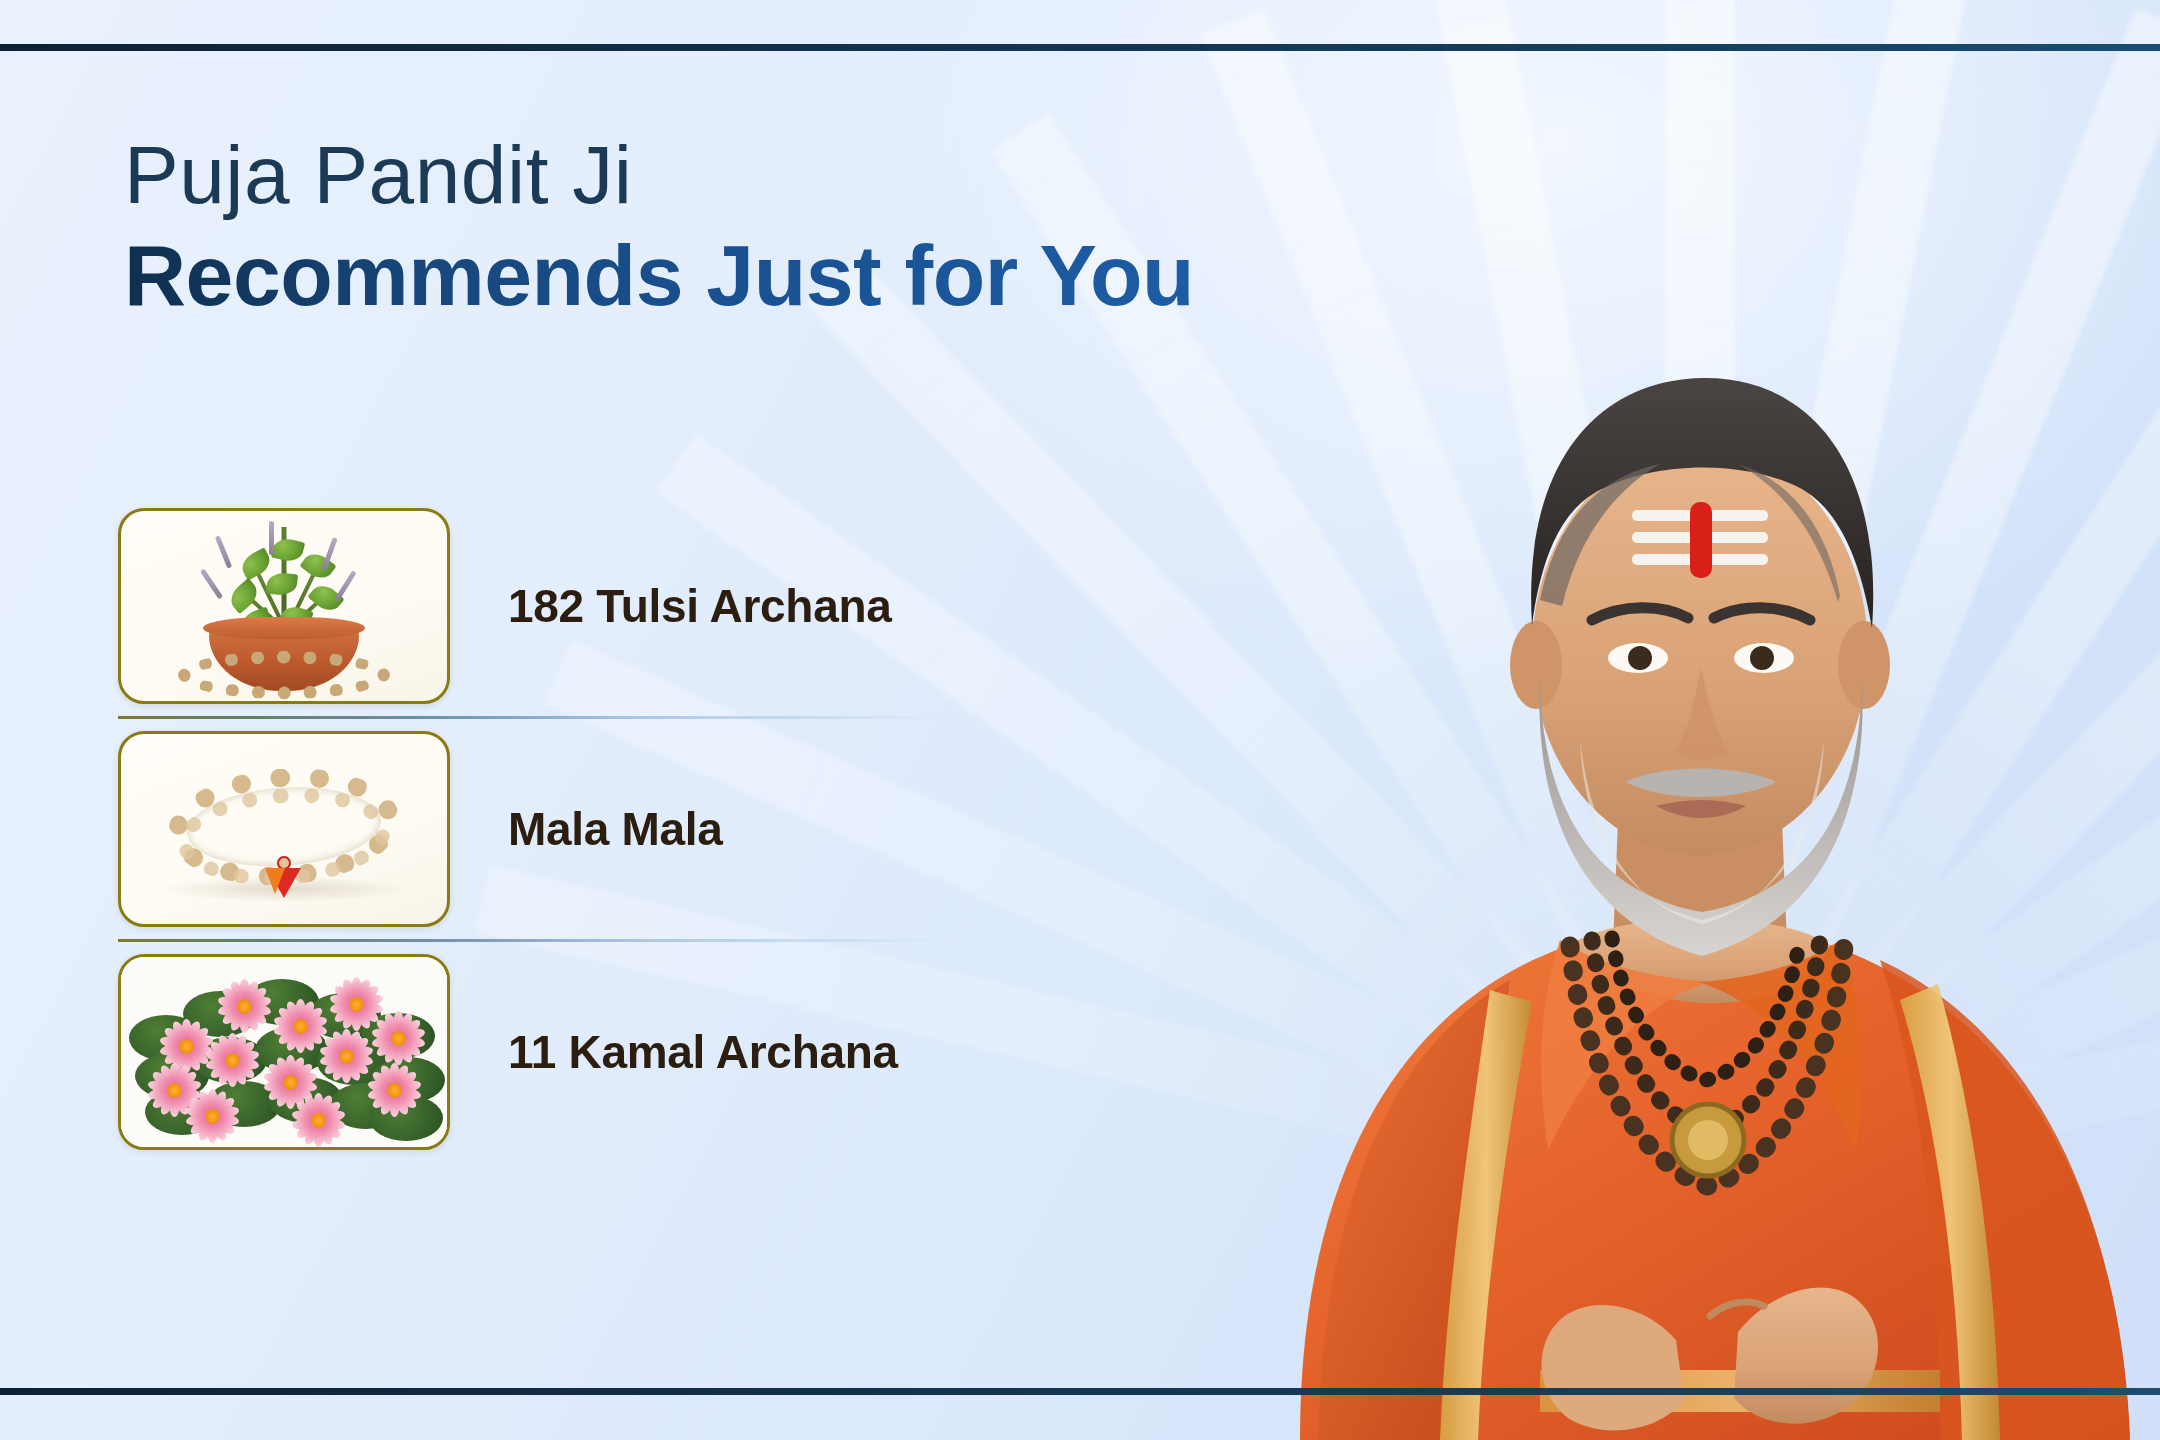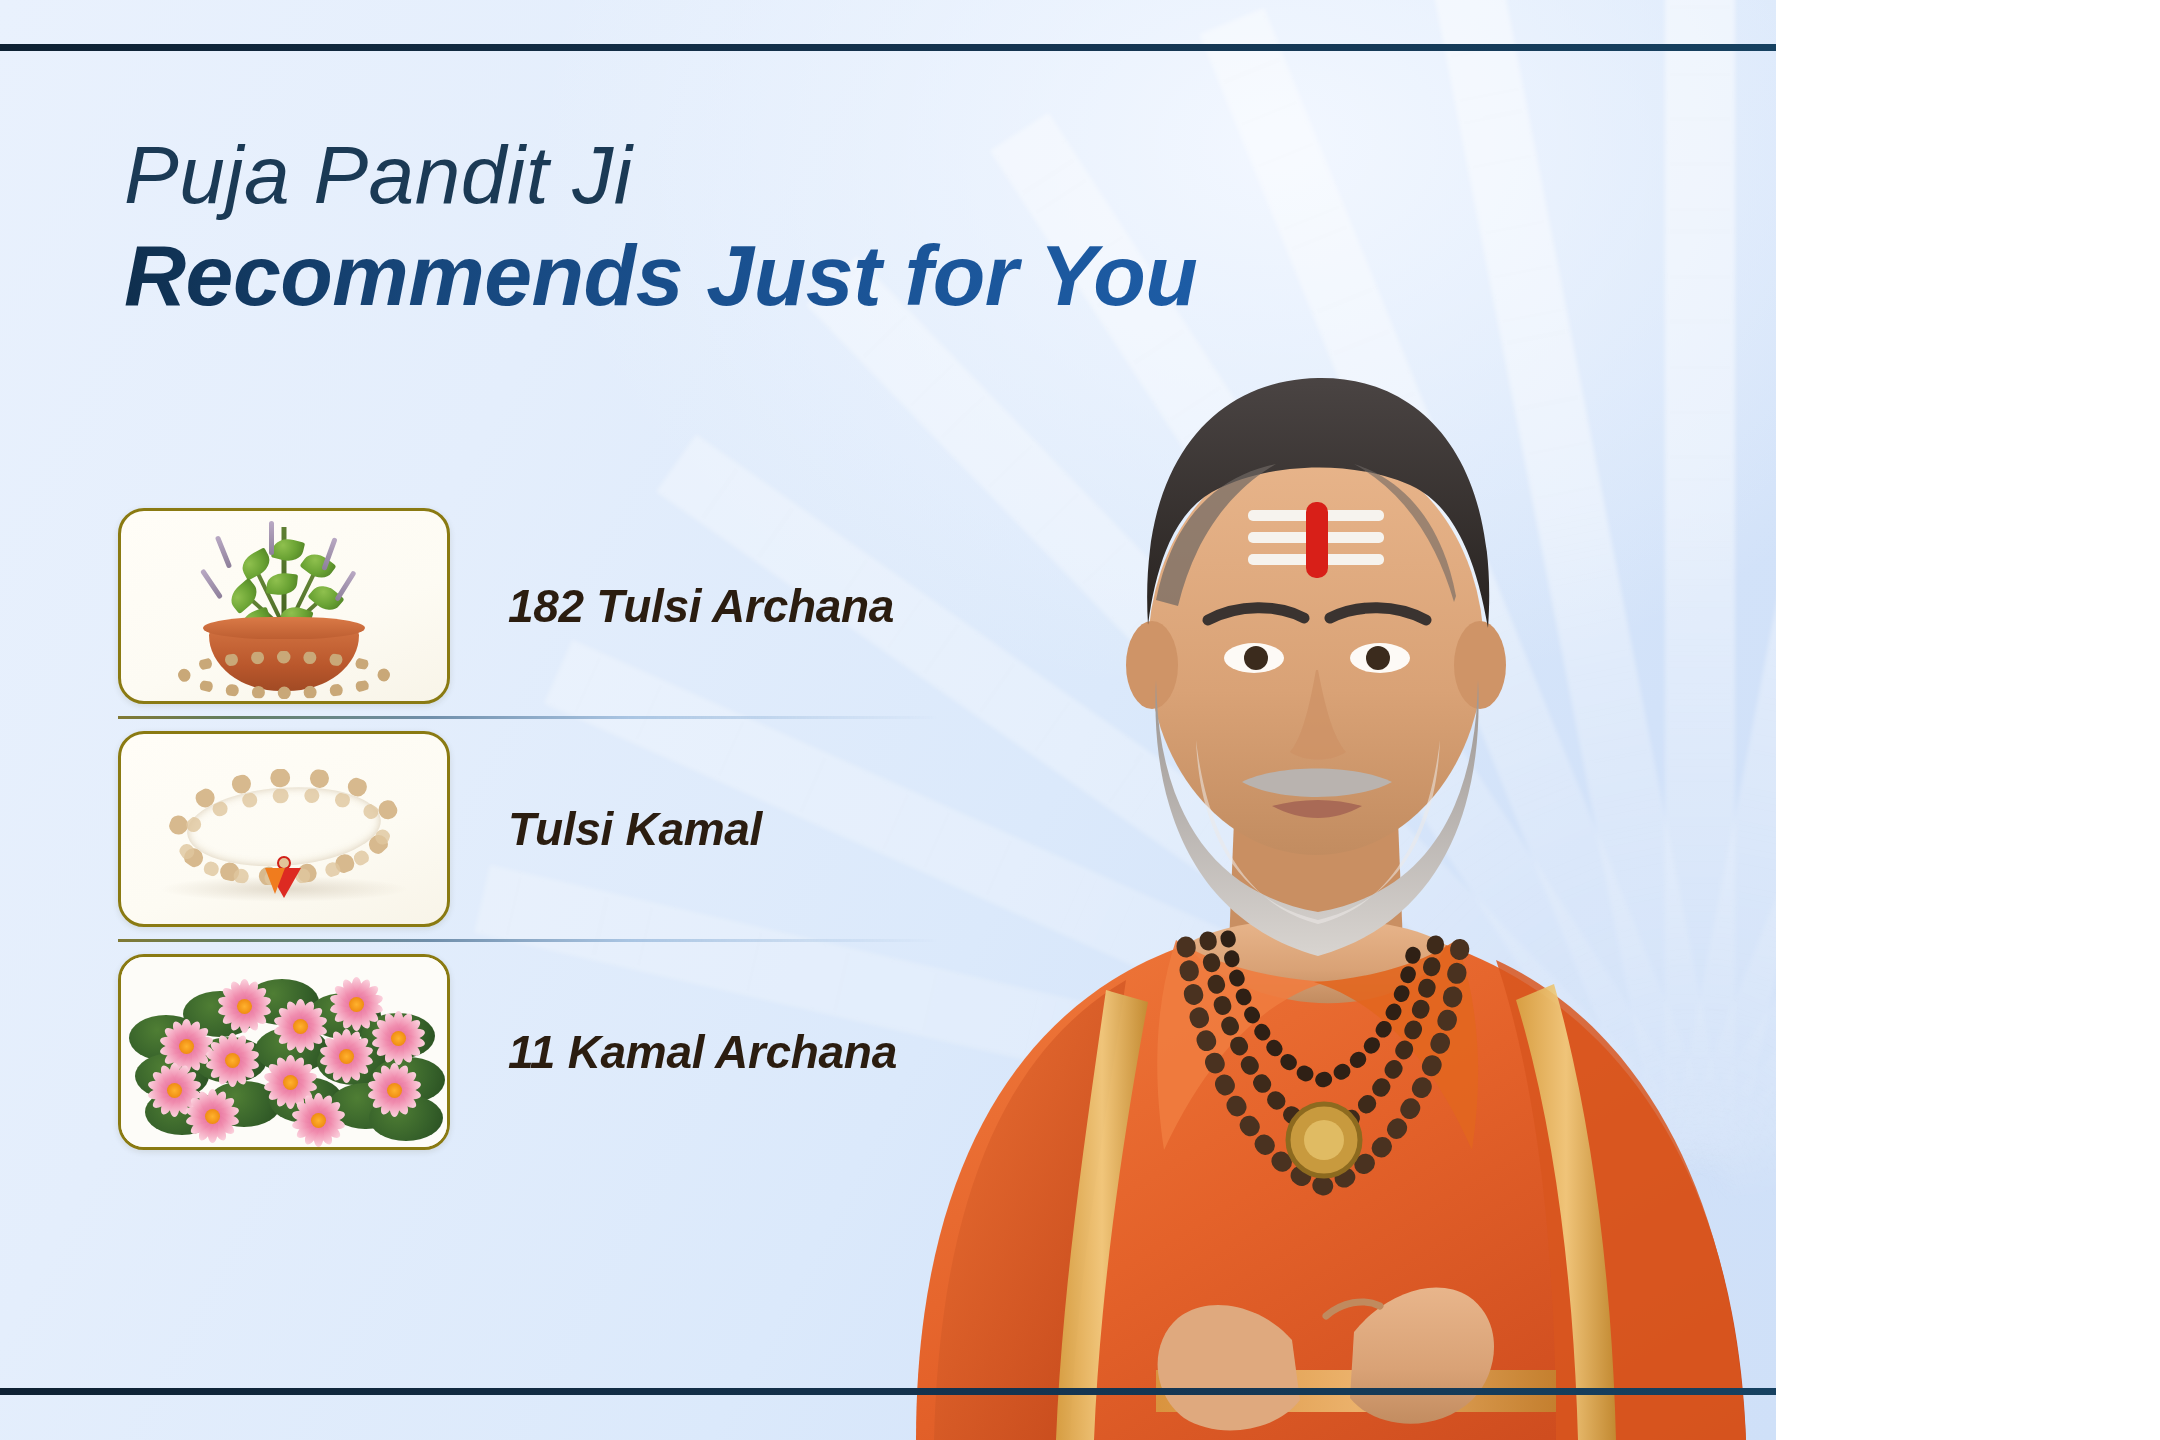--- a/index.html
+++ b/index.html
@@ -4,26 +4,25 @@
 <style>
   * { box-sizing: border-box; margin: 0; padding: 0; }
   html, body {
     width: 2160px; height: 1440px;
     font-family: "Liberation Sans", sans-serif;
     overflow: hidden;
   }
 
   .banner {
     position: relative;
-    width: 1776px; height: 1440px;
+    width: 2160px; height: 1440px;
     background:
       radial-gradient(ellipse 1200px 900px at 72% 10%, #f2f7ff 0%, rgba(223,235,252,0) 62%),
       linear-gradient(118deg, #e9f1fd 0%, #e4eefc 28%, #dbe9fb 58%, #d2e2f9 80%, #cfe0f8 100%);
     overflow: hidden;
-    font-style: italic;
   }
 
   
   .rays {
     position: absolute;
     left: 1050px; top: -520px;
     width: 1300px; height: 1700px;
     pointer-events: none;
     opacity: .55;
   }
@@ -376,21 +375,21 @@
     <div class="rec-item">
       <div class="thumb">
         <div class="mala">
           <div class="shadow"></div>
           <div class="ring"></div>
           <div class="ring2"></div>
           <div class="knot"></div>
           <div class="tassel"></div>
         </div>
       </div>
-      <div class="rec-label">Tulsi Kamal</div>
+      <div class="rec-label">Mala Mala</div>
     </div>
 
     <div class="divider"></div>
 
     <div class="rec-item">
       <div class="thumb">
         <div class="lotus" id="lotus">
             <div class="pad" style="left: 8px; top: 58px;"></div>
             <div class="pad" style="left: 62px; top: 34px;"></div>
             <div class="pad" style="left: 124px; top: 22px;"></div>

